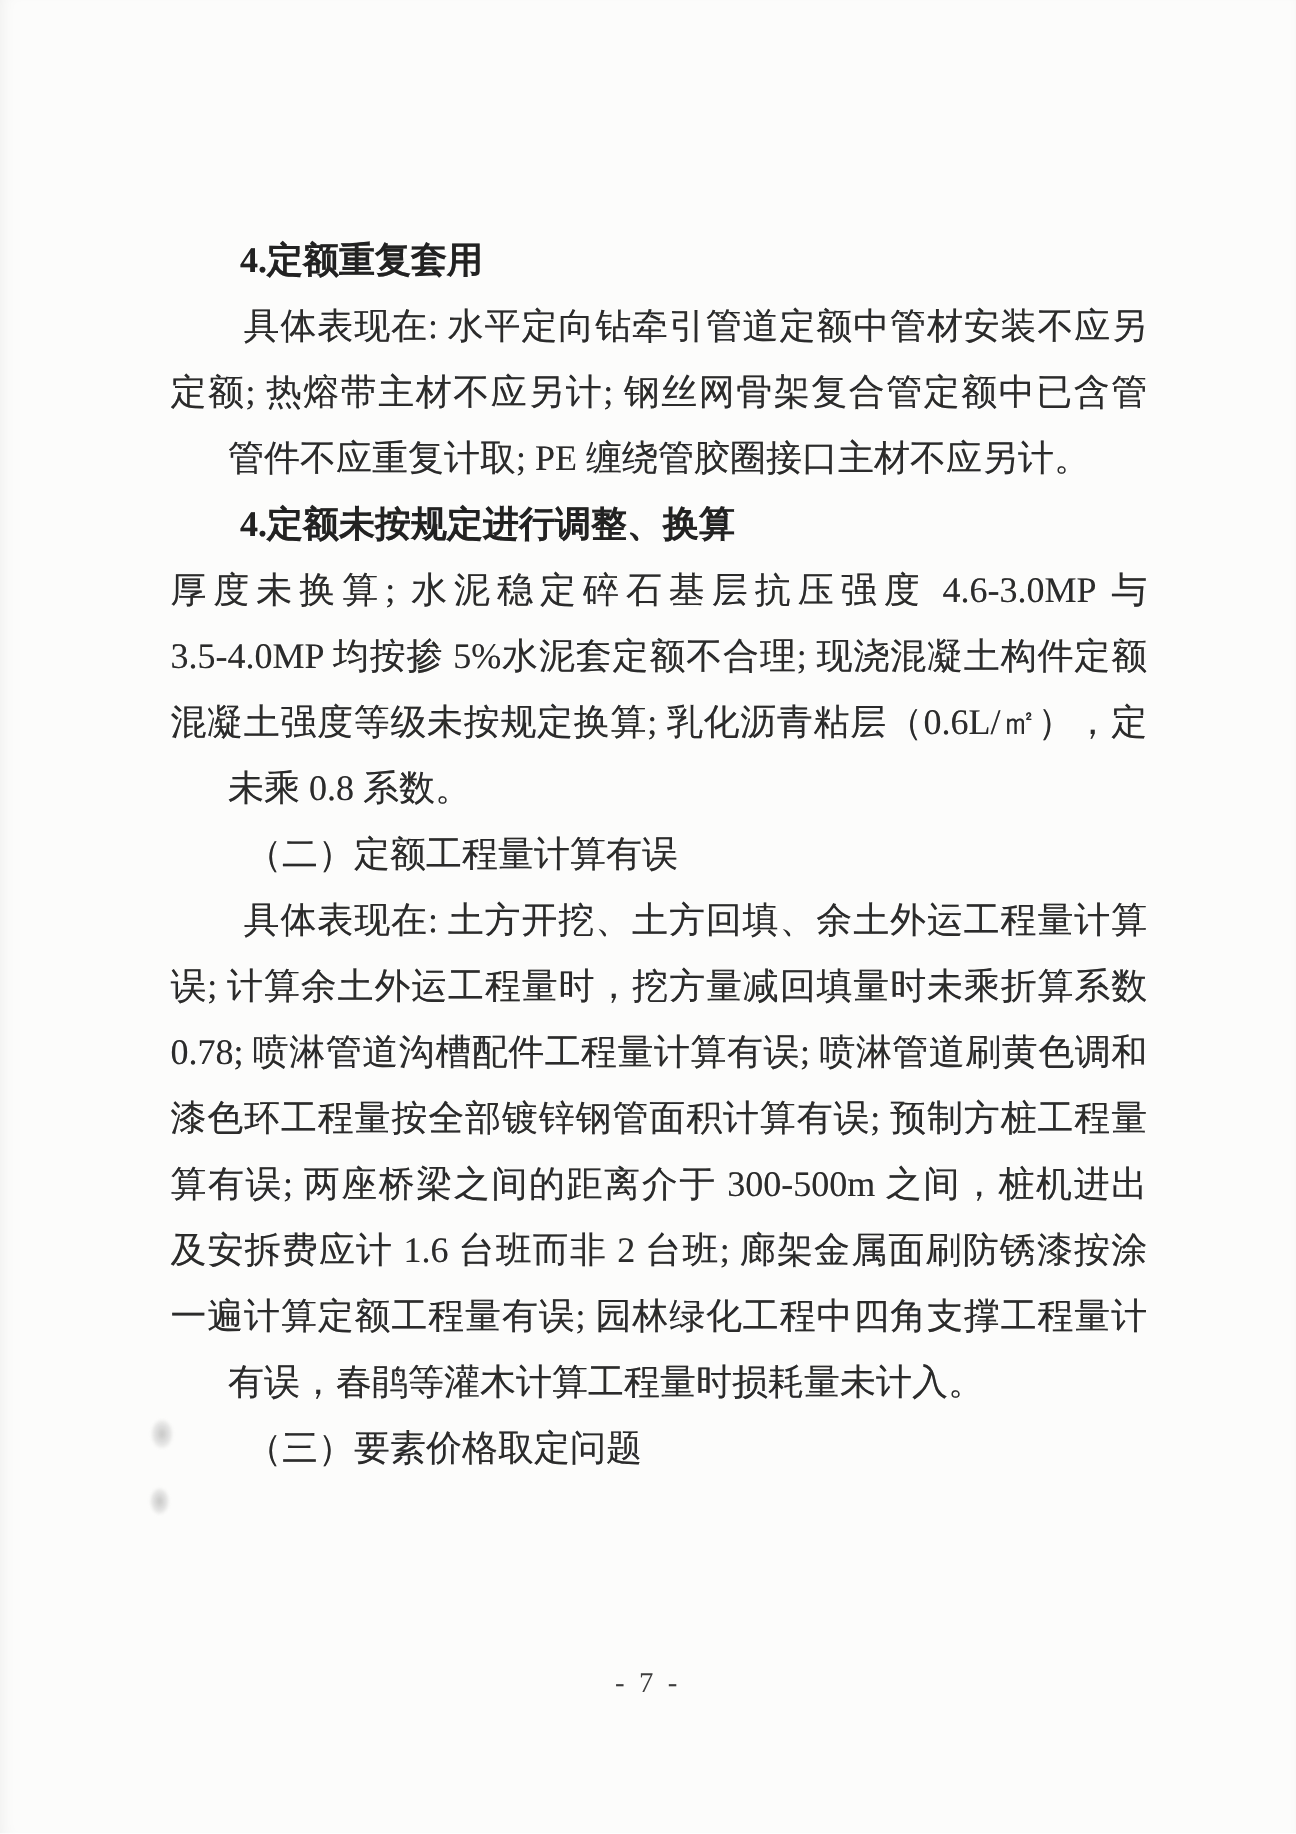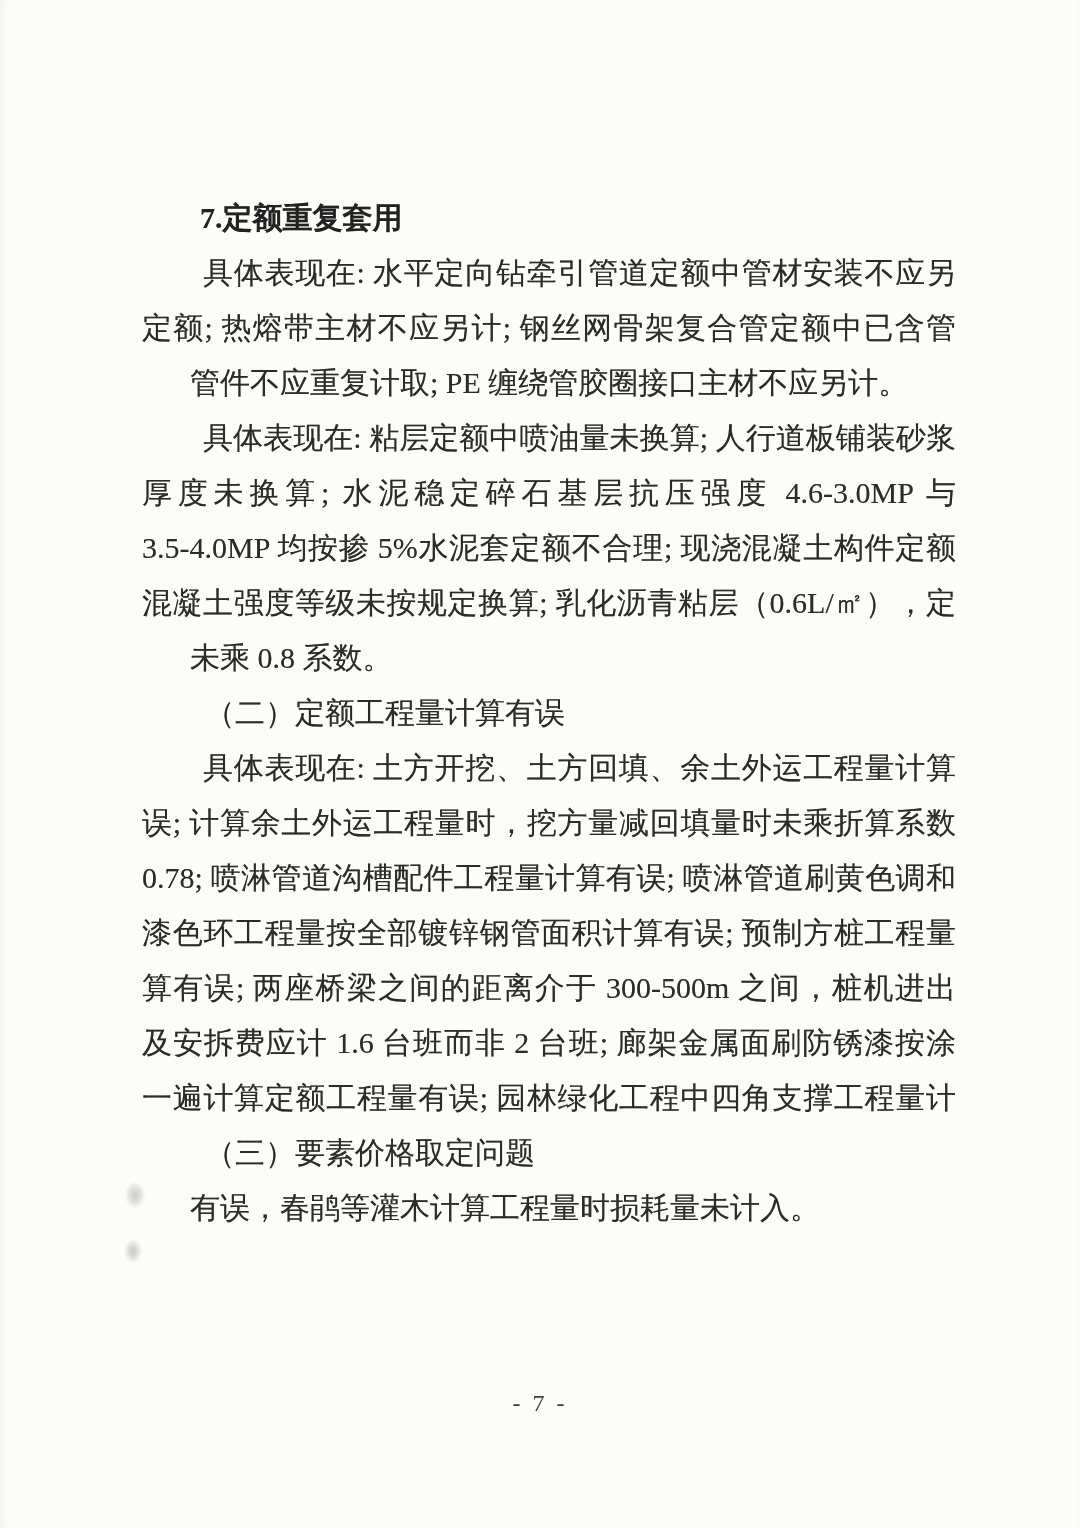--- a/index.html
+++ b/index.html
@@ -73,39 +73,39 @@
   }
   .smudge.s1 { left: 126px; top: 1183px; width: 18px; height: 24px; }
   .smudge.s2 { left: 125px; top: 1240px; width: 16px; height: 22px; }
 </style>
 </head>
 <body>
 
 <div class="page">
 
   <div class="textblock">
-    <div class="line heading">7.定额重复套用</div>
+    <div class="line heading">4.定额重复套用</div>
     <div class="line indent">具体表现在: 水平定向钻牵引管道定额中管材安装不应另套</div>
     <div class="line">定额; 热熔带主材不应另计; 钢丝网骨架复合管定额中已含管件，</div>
     <div class="line parend">管件不应重复计取; PE 缠绕管胶圈接口主材不应另计。</div>
-    <div class="line indent">具体表现在: 粘层定额中喷油量未换算; 人行道板铺装砂浆</div>
+    <div class="line heading">4.定额未按规定进行调整、换算</div>
     <div class="line">厚度未换算; 水泥稳定碎石基层抗压强度 4.6-3.0MP 与</div>
     <div class="line">3.5-4.0MP 均按掺 5%水泥套定额不合理; 现浇混凝土构件定额中</div>
     <div class="line">混凝土强度等级未按规定换算; 乳化沥青粘层（0.6L/㎡），定</div>
     <div class="line parend">未乘 0.8 系数。</div>
     <div class="line sub">（二）定额工程量计算有误</div>
     <div class="line indent">具体表现在: 土方开挖、土方回填、余土外运工程量计算有</div>
     <div class="line">误; 计算余土外运工程量时，挖方量减回填量时未乘折算系数</div>
     <div class="line">0.78; 喷淋管道沟槽配件工程量计算有误; 喷淋管道刷黄色调和</div>
     <div class="line">漆色环工程量按全部镀锌钢管面积计算有误; 预制方桩工程量计</div>
     <div class="line">算有误; 两座桥梁之间的距离介于 300-500m 之间，桩机进出场</div>
     <div class="line">及安拆费应计 1.6 台班而非 2 台班; 廊架金属面刷防锈漆按涂刷</div>
     <div class="line">一遍计算定额工程量有误; 园林绿化工程中四角支撑工程量计算</div>
+    <div class="line parend">有误，春鹃等灌木计算工程量时损耗量未计入。</div>
     <div class="line sub">（三）要素价格取定问题</div>
-    <div class="line parend">有误，春鹃等灌木计算工程量时损耗量未计入。</div>
   </div>
 
   <div class="smudge s1"></div>
   <div class="smudge s2"></div>
 
   <div class="pagenum">- 7 -</div>
 
 </div>
 
 </body></html>

